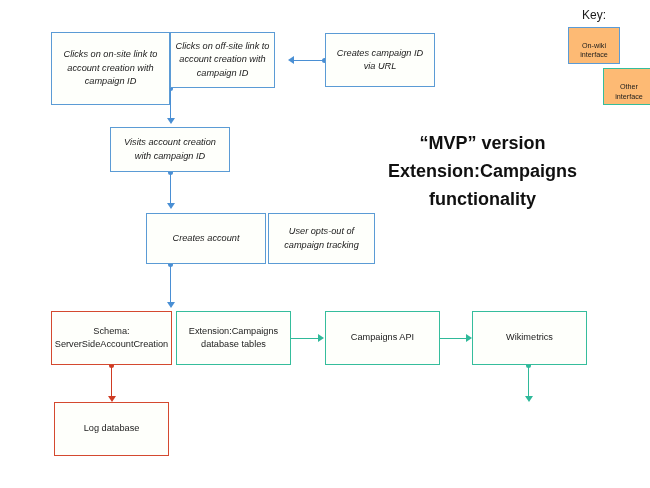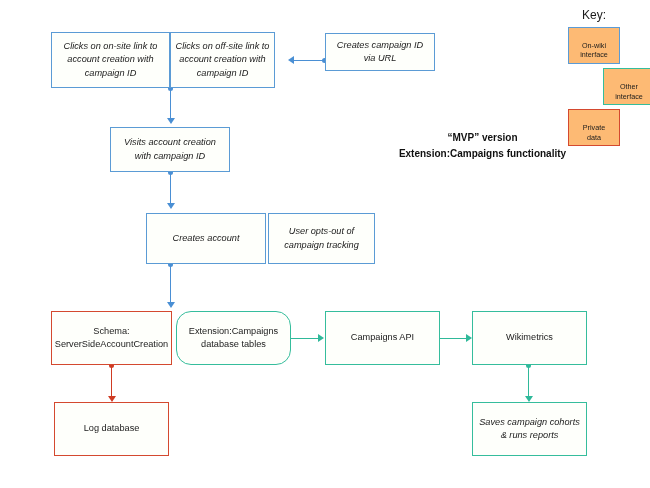--- a/index.html
+++ b/index.html
@@ -106,21 +106,21 @@
   .a-teal-d { border-top-color: #2fb99a; }
   .a-red-d  { border-top-color: #cf3b23; }
 
   
   #title-block {
     position: absolute;
     left: 340px;
     top: 130px;
     width: 285px;
     text-align: center;
-    font-size: 10px;
+    font-size: 18px;
     font-weight: bold;
     color: #101010;
     line-height: 1.55;
   }
 
   
   #key-block {
     position: absolute;
     left: 563px;
     top: 8px;
@@ -179,33 +179,33 @@
   <div class="dot d-teal" style="left:285px; top:335.5px;"></div>
 
   <div class="line-h c-teal" style="left:436px; top:338px; width:32px;"></div>
   <div class="arrow arrow-right a-teal-r" style="left:466px; top:334px;"></div>
   <div class="dot d-teal" style="left:433px; top:335.5px;"></div>
 
   <div class="line-v c-teal" style="left:528px; top:365px; height:33px;"></div>
   <div class="arrow arrow-down a-teal-d" style="left:524.5px; top:396px;"></div>
   <div class="dot d-teal" style="left:526px; top:363px;"></div>
 
-  <div class="node blue" style="left:51px; top:32px; width:119px; height:56px;">
+  <div class="node blue" style="left:51px; top:32px; width:119px; height:73px;">
     <span class="lbl italic">Clicks on on-site link to
 account creation with
 campaign ID</span>
   </div>
 
   <div class="node blue" style="left:170px; top:32px; width:105px; height:56px;">
     <span class="lbl italic">Clicks on off-site link to
 account creation with
 campaign ID</span>
   </div>
 
-  <div class="node blue" style="left:325px; top:33px; width:110px; height:38px;">
+  <div class="node blue" style="left:325px; top:33px; width:110px; height:54px;">
     <span class="lbl italic">Creates campaign ID
 via URL</span>
   </div>
 
   <div class="node blue" style="left:110px; top:127px; width:120px; height:45px;">
     <span class="lbl italic">Visits account creation
 with campaign ID</span>
   </div>
 
   <div class="node blue" style="left:110px; top:213px; width:120px; height:51px;margin-left:36px;">
@@ -215,59 +215,51 @@
   <div class="node blue" style="left:268px; top:213px; width:107px; height:51px;">
     <span class="lbl italic">User opts-out of
 campaign tracking</span>
   </div>
 
   <div class="node red" style="left:51px; top:311px; width:121px; height:54px;">
     <span class="lbl roman">Schema:
 ServerSideAccountCreation</span>
   </div>
 
-  <div class="node teal" style="left:176px; top:311px; width:115px; height:54px;border-radius:15px;">
+  <div class="node teal" style="left:176px; top:311px; width:115px; height:54px;">
     <span class="lbl roman">Extension:Campaigns
 database tables</span>
   </div>
 
   <div class="node teal" style="left:325px; top:311px; width:115px; height:54px;">
     <span class="lbl roman">Campaigns API</span>
   </div>
 
   <div class="node teal" style="left:472px; top:311px; width:115px; height:54px;">
     <span class="lbl roman">Wikimetrics</span>
   </div>
 
   <div class="node red" style="left:54px; top:402px; width:115px; height:54px;">
     <span class="lbl roman">Log database</span>
   </div>
 
-  <div class="node teal" style="left:472px; top:402px; width:115px; height:54px;">
-    <span class="lbl italic">Saves campaign cohorts
-&amp; runs reports</span>
-  </div>
 
   <div id="title-block">
     <div>“MVP” version</div>
     <div>Extension:Campaigns functionality</div>
   </div>
 
   <div id="key-block">
     <div id="key-title">Key:</div>
 
     <div class="key-item" style="border:1.3px solid #5b9bd5;">
       <span>On-wiki
 interface</span>
     </div>
 
     <div class="key-item" style="border:1.4px solid #35bd9c;margin-left:40px;">
       <span>Other
 interface</span>
     </div>
 
-    <div class="key-item" style="border:1.4px solid #d4492f;">
-      <span>Private
-data</span>
-    </div>
   </div>
 
 </div>
 
 </body></html>

